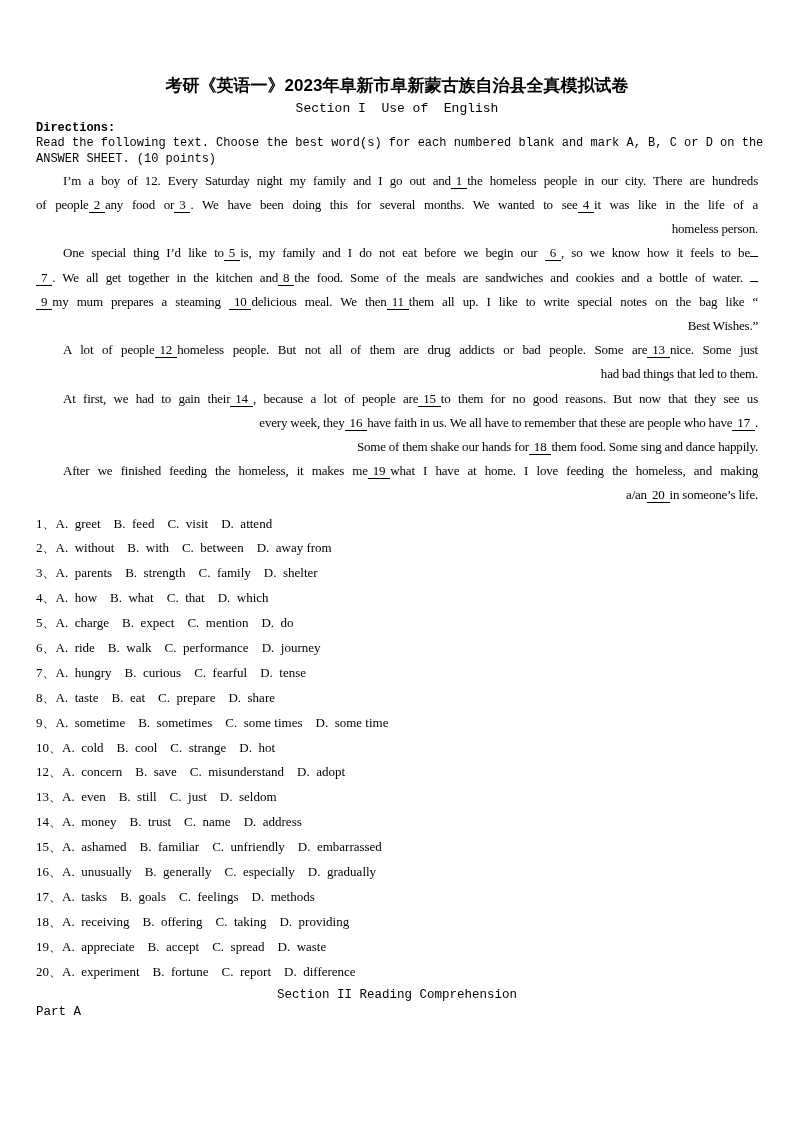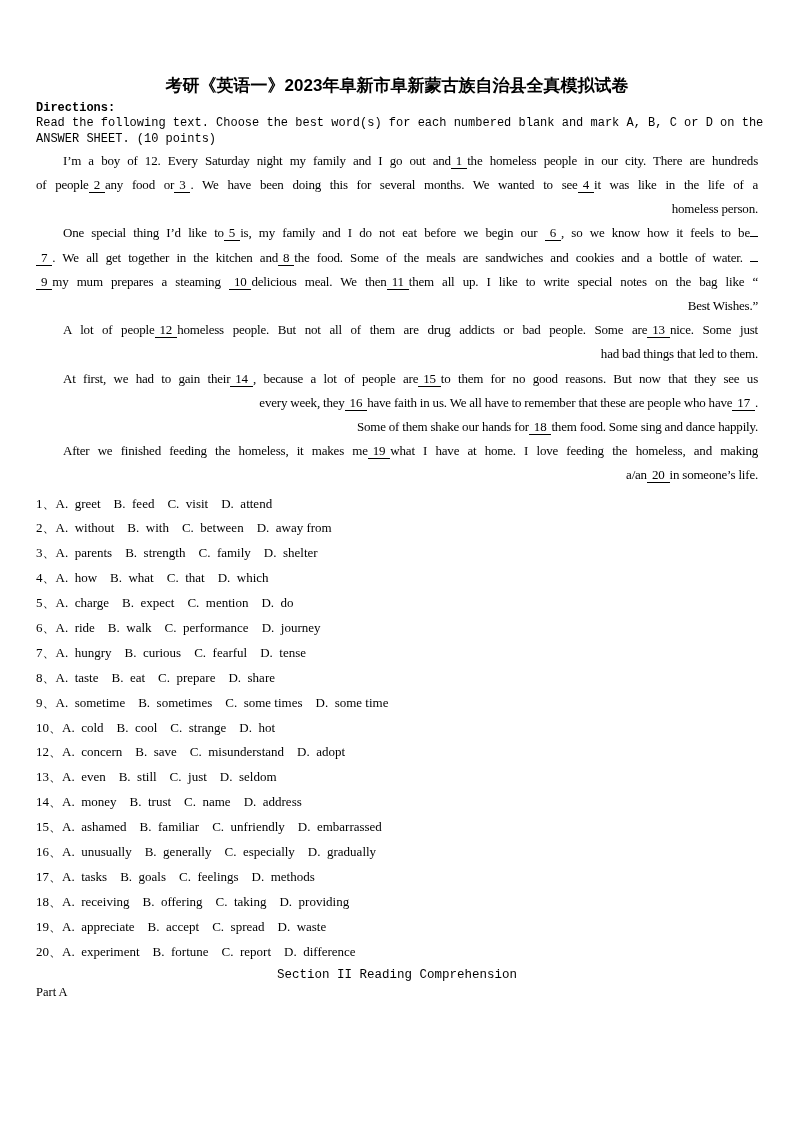--- a/index.html
+++ b/index.html
@@ -32,29 +32,30 @@
     padding:0 5px;line-height:14px;text-indent:0;
   }
   .blank.empty{padding:0 4px;}
   .questions{margin-top:4px;font-size:13px;}
   .qline{line-height:24.9px;height:24.9px;white-space:pre;}
   .section2-heading{
     text-align:center;font-family:"Liberation Mono","DejaVu Sans Mono",monospace;
     font-size:12.5px;line-height:16px;margin-top:3px;white-space:pre;
   }
   .part-label{
-    font-family:Liberation Serif, serif;
+    font-family:Liberation Mono, monospace;
     font-size:12.5px;line-height:16px;margin-top:1px;
   }
 </style>
 </head>
 <body>
 
 <div class="page">
   <div class="doc-title">考研《英语一》2023年阜新市阜新蒙古族自治县全真模拟试卷</div>
+  <div class="section-heading">Section I  Use of  English</div>
 
   <div class="directions">
     <div class="dir-label">Directions:</div>
     <div>Read the following text. Choose the best word(s) for each numbered blank and mark A, B, C or D on the</div>
     <div>ANSWER SHEET. (10 points)</div>
   </div>
 
   <div class="passage">
       <div>
         <div class="pline jline indent">I’m a boy of 12. Every Saturday night my family and I go out and<span class="blank">1</span>the homeless people in our city. There are hundreds</div>

